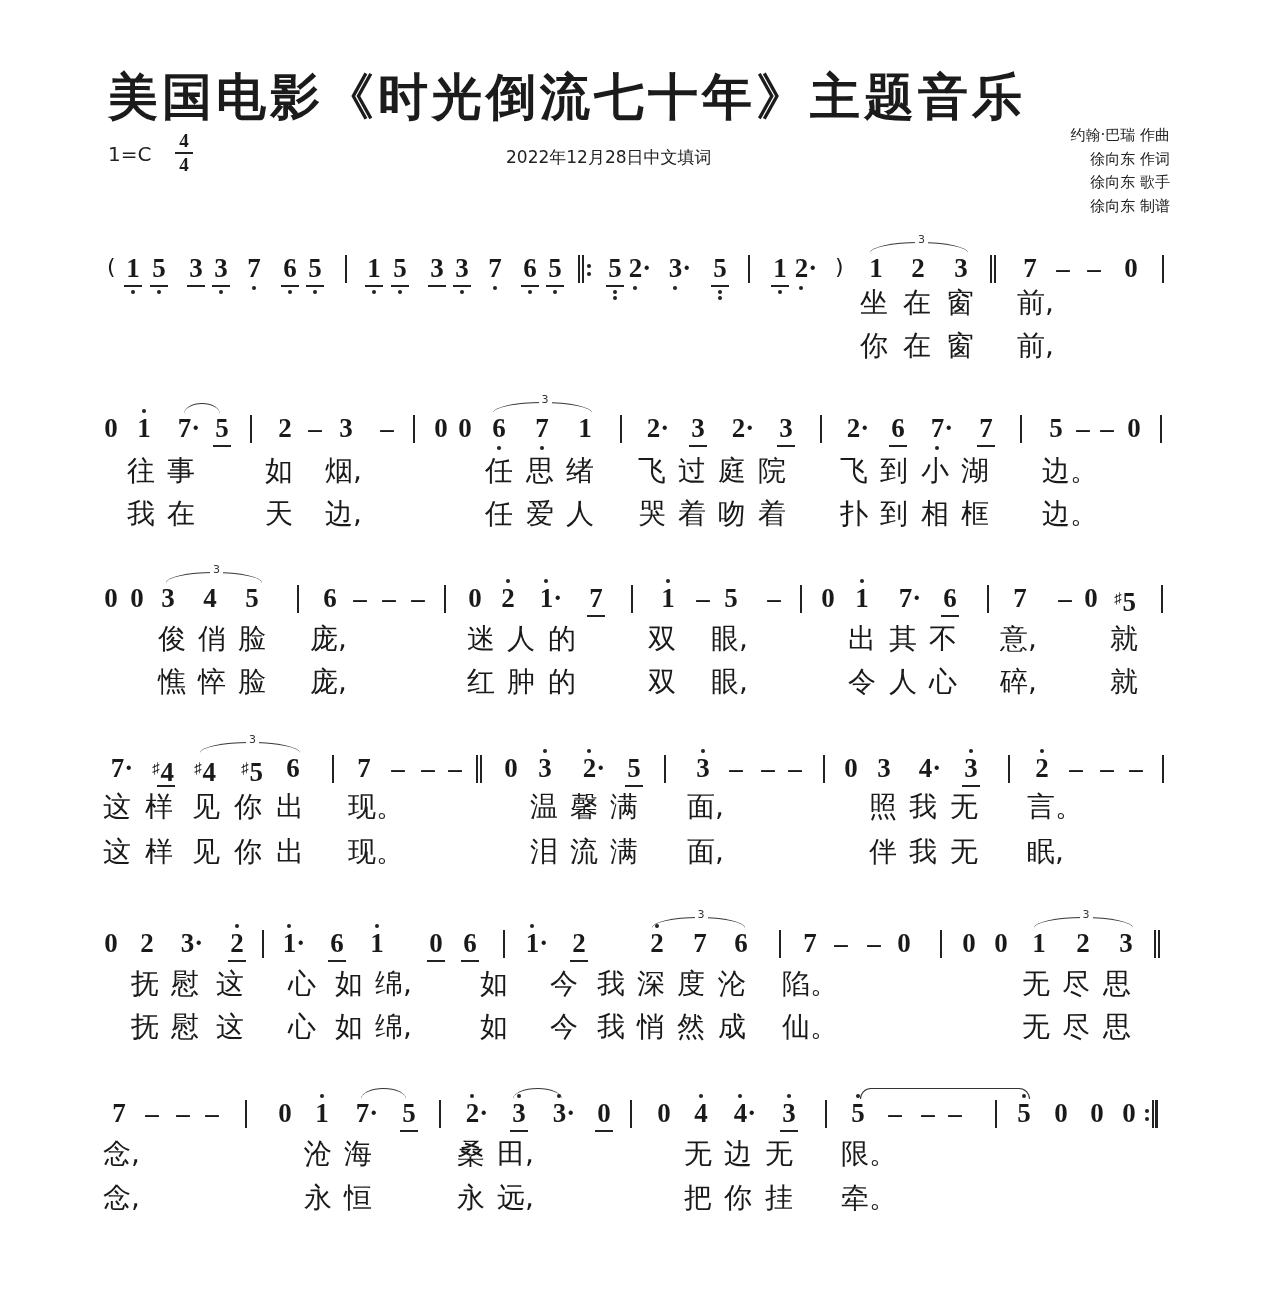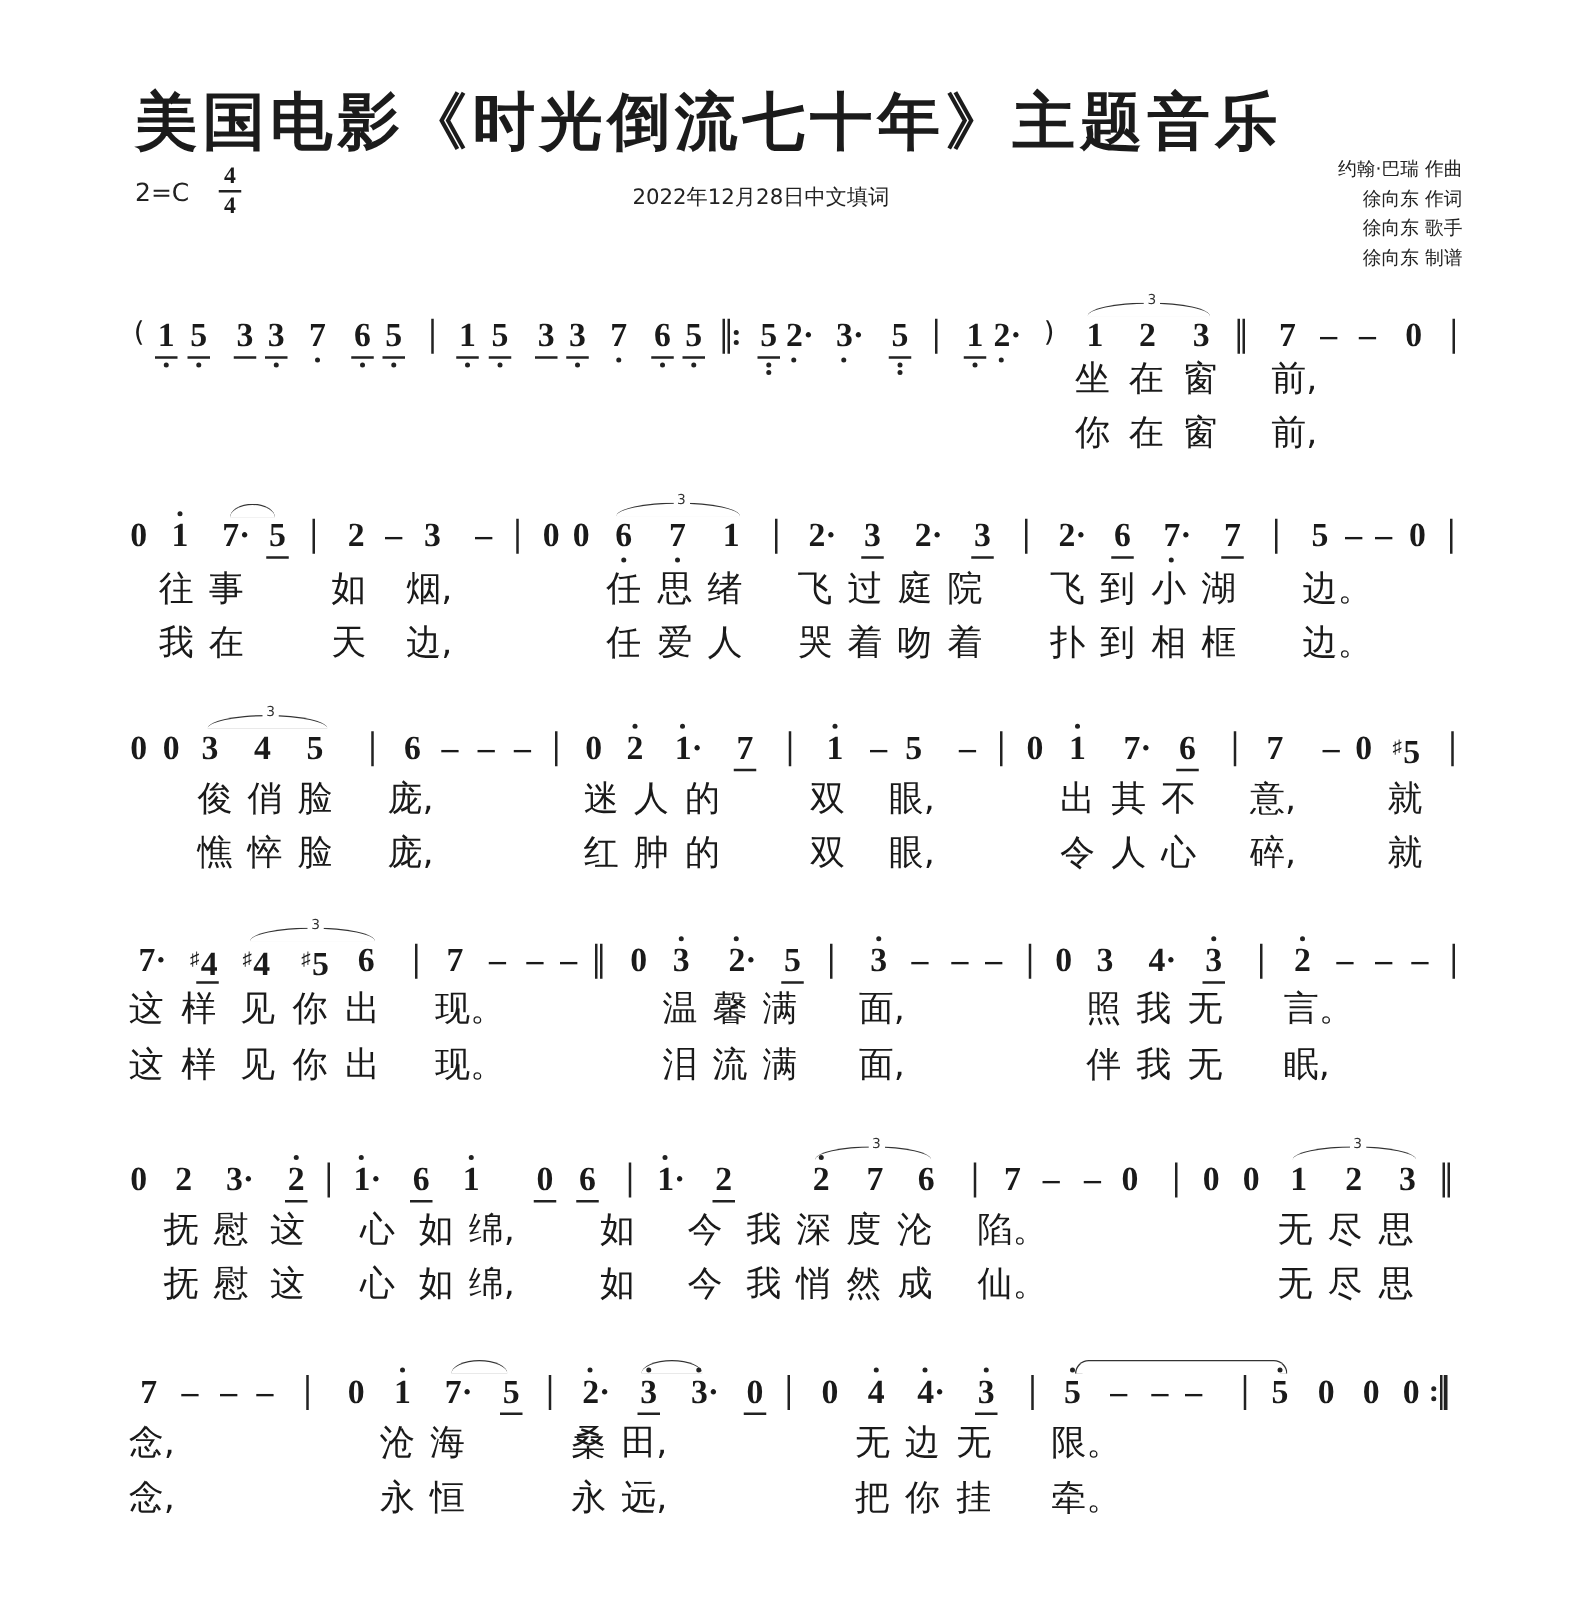--- a/index.html
+++ b/index.html
@@ -21,21 +21,21 @@
   .lyric { position:absolute; font-family:"DejaVu Sans", sans-serif; font-size:28px; line-height:32px; white-space:nowrap; color:#1a1a1a; }
   .slur { position:absolute; border-top:1.5px solid #333; border-radius:50% 50% 0 0 / 100% 100% 0 0; height:10px; }
   .triplet { position:absolute; font-family:"DejaVu Sans", sans-serif; font-size:11px; color:#333; }
   .paren { position:absolute; font-family:"DejaVu Sans", sans-serif; font-size:22px; }
   .sharp { font-size:15px; vertical-align:8px; font-weight:normal; margin-right:1px; }
 </style>
 </head>
 <body>
 
 <div class="title">美国电影《时光倒流七十年》主题音乐</div>
-<div class="key">2=C</div>
+<div class="key">1=C</div>
 <div class="meter">
   <div>4</div>
   <div class="line"></div>
   <div>4</div>
 </div>
 <div class="date">2022年12月28日中文填词</div>
 <div class="credits">
   <div>约翰·巴瑞 作曲</div>
   <div>徐向东 作词</div>
   <div>徐向东 歌手</div>

